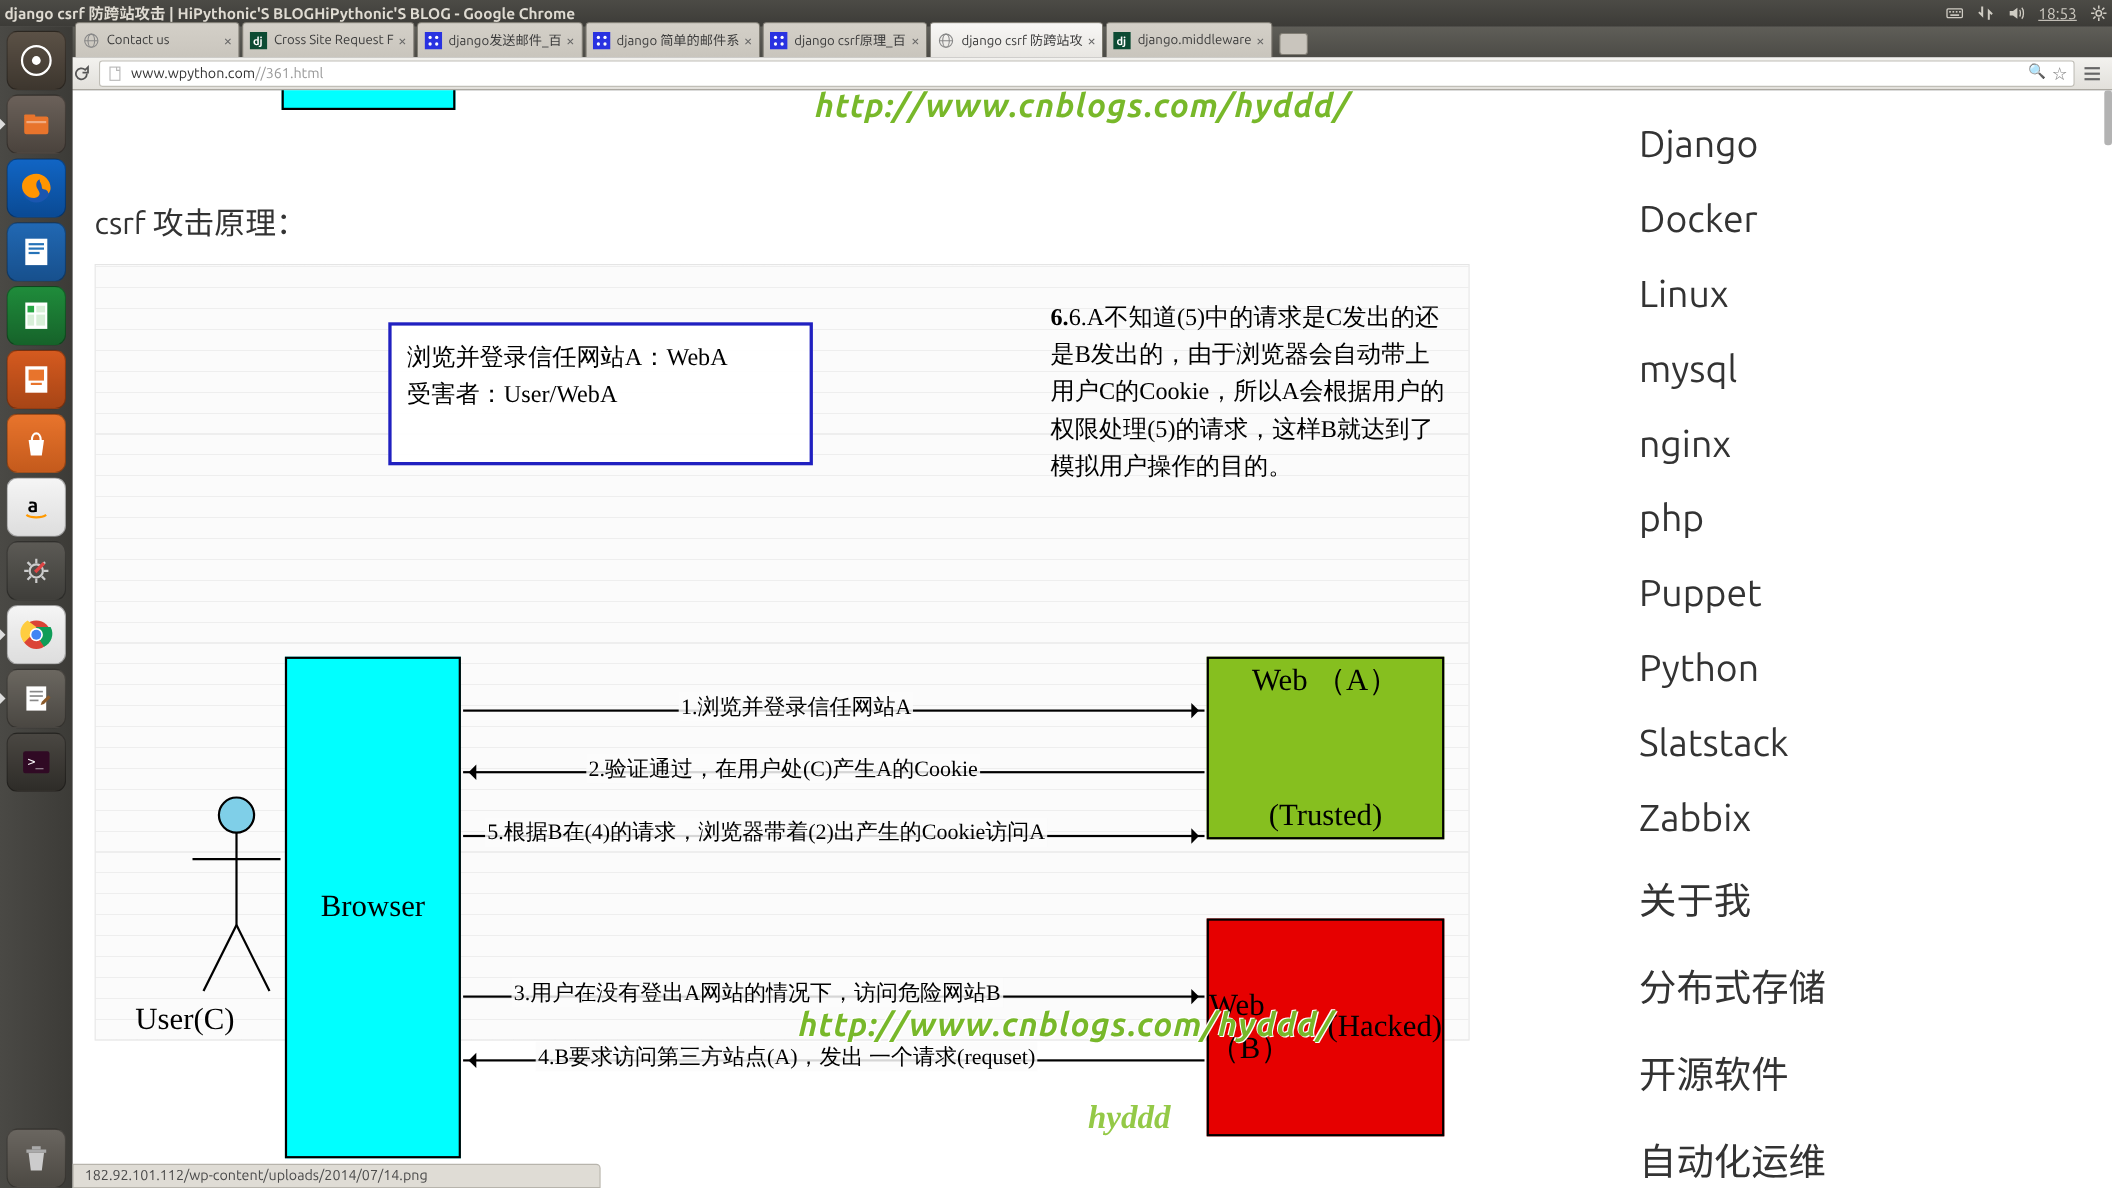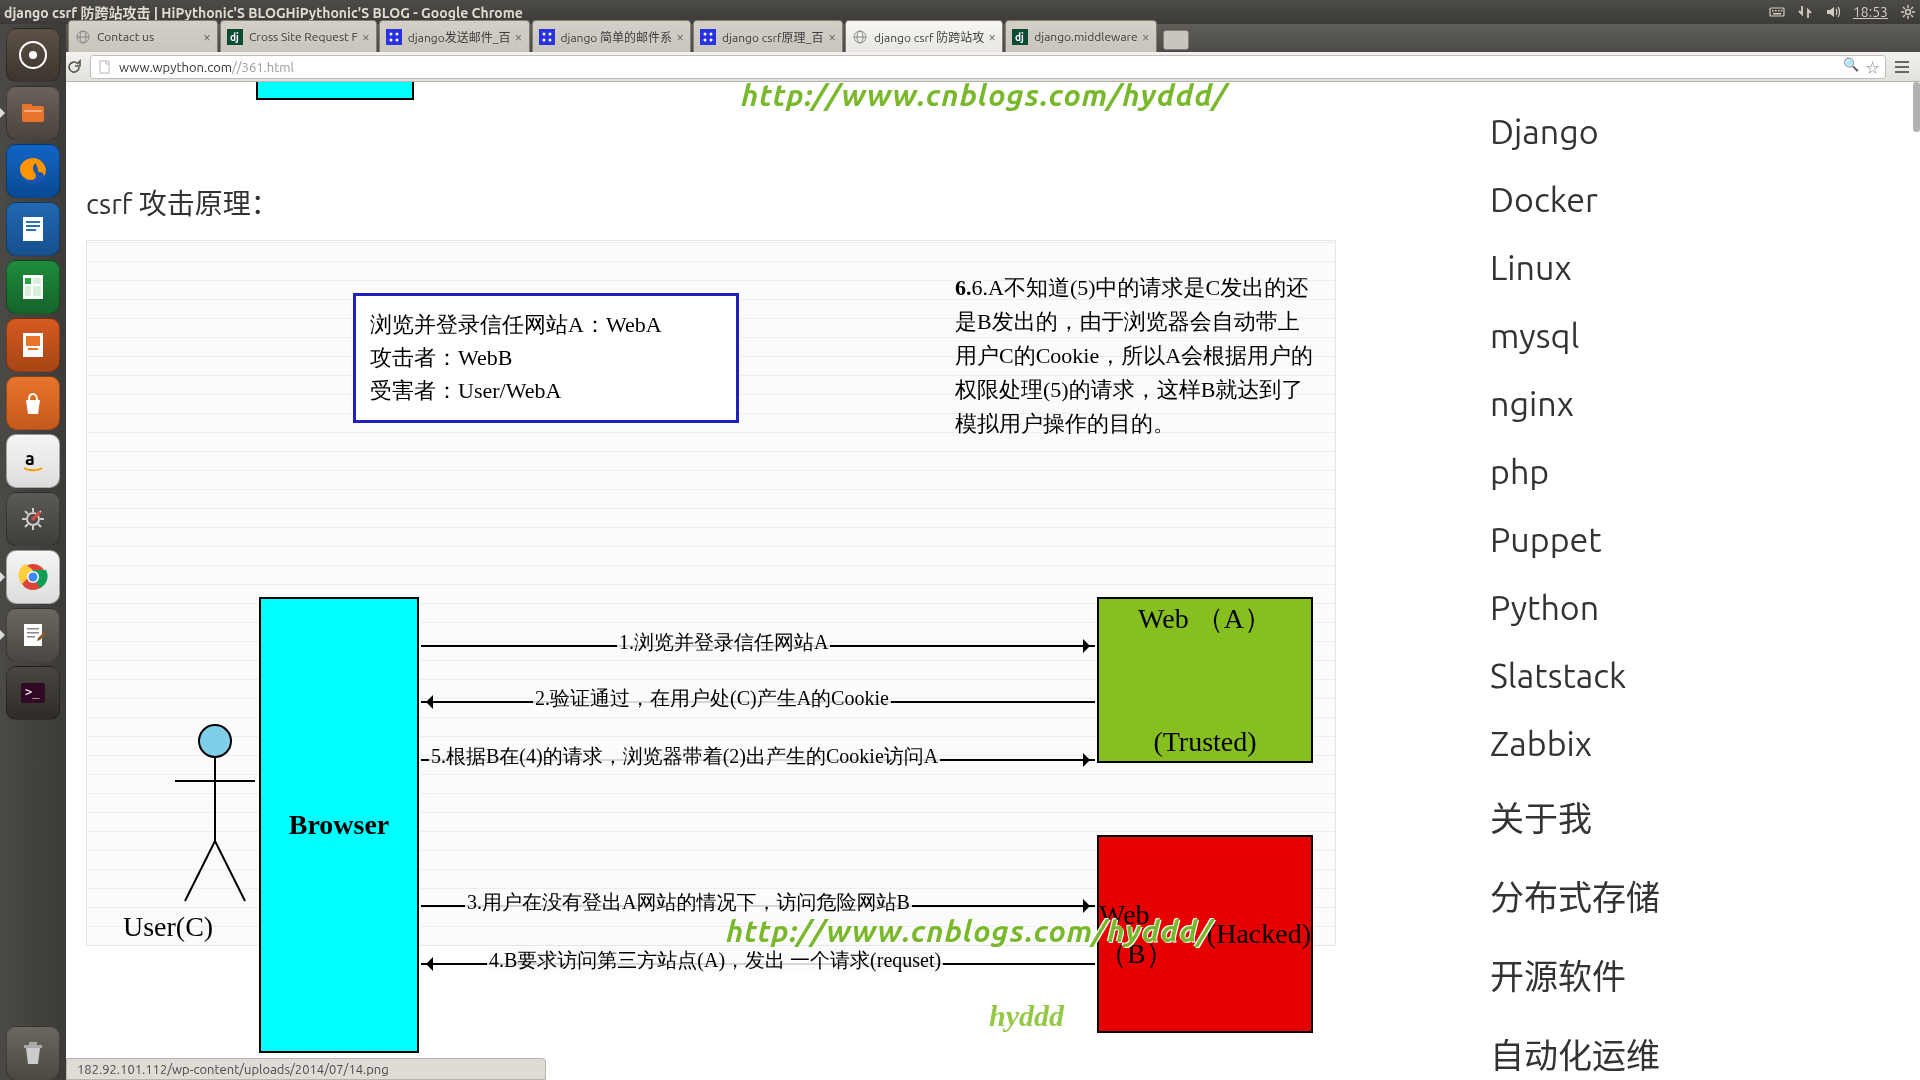--- a/index.html
+++ b/index.html
@@ -58,21 +58,21 @@
 
 .legend-box { position:absolute; left:266px; top:52px; width:386px; height:130px; border:3px solid #2020c0; background:rgba(255,255,255,.9); padding:12px 14px; font-size:22px; color:#000; line-height:1.5; font-family: SimSun, serif; }
 
 .note-6 { position:absolute; right:20px; top:30px; width:360px; font-size:22px; line-height:1.55; color:#000; text-align:left; font-family: SimSun, serif; }
 .note-6 b { font-weight:bold; }
 
 .user-fig { position:absolute; left:78px; top:480px; }
 .user-fig svg { overflow:visible; }
 .user-label { position:absolute; left:36px; top:670px; font-size:28px; font-family:"Times New Roman",serif; }
 
-.browser-box { position:absolute; left:172px; top:356px; width:160px; height:456px; background:#00ffff; border:2px solid #000; display:flex; align-items:center; justify-content:center; font-size:28px; font-family:"Times New Roman",serif;font-weight:bold; }
+.browser-box { position:absolute; left:172px; top:356px; width:160px; height:456px; background:#00ffff; border:2px solid #000; display:flex; align-items:center; justify-content:center; font-size:28px; font-family:"Times New Roman",serif; }
 
 .web-a { position:absolute; left:1010px; top:356px; width:216px; height:166px; background:#86bf1f; border:2px solid #000; display:flex; flex-direction:column; align-items:center; justify-content:space-between; font-size:28px; font-family:"Times New Roman",serif; line-height:1.4; }
 .web-b { position:absolute; left:1010px; top:594px; width:216px; height:198px; background:#e60000; border:2px solid #000; display:flex; flex-direction:row; align-items:center; justify-content:center; font-size:28px; font-family:"Times New Roman",serif; color:#000; line-height:1.4; }
 .web-b .hydd { position:absolute; bottom:-6px; left:-110px; font-size:30px; font-weight:bold; font-style:italic; color:#94c947; text-shadow:1px 1px 0 #fff; }
 
 .arrow { position:absolute; height:2px; background:#000; }
 .arrow::after { content:''; position:absolute; right:-2px; top:-6px; border:7px solid transparent; border-left-color:#000; }
 .arrow.left::after { left:-2px; right:auto; border:7px solid transparent; border-right-color:#000; }
 .arrow-label { position:absolute; font-size:20px; font-family:SimSun,serif; background:rgba(251,251,251,.85); padding:0 2px; white-space:nowrap; }
 
@@ -347,21 +347,20 @@
   <div class="content">
     <div class="top-img">
       <div class="cyan-block"></div>
       <div class="watermark">http://www.cnblogs.com/hyddd/</div>
     </div>
     <h2 class="section">csrf 攻击原理：</h2>
 
     <div class="diagram-wrap">
       <div class="legend-box">
         <div>浏览并登录信任网站A：WebA</div>
-        <div>攻击者：WebB</div>
         <div>受害者：User/WebA</div>
       </div>
       <div class="note-6"><b>6.</b><span>6.A不知道(5)中的请求是C发出的还是B发出的，由于浏览器会自动带上用户C的Cookie，所以A会根据用户的权限处理(5)的请求，这样B就达到了模拟用户操作的目的。</span></div>
 
       <div class="user-fig">
         <svg width="100" height="200">
             <circle cx="50" cy="20" r="16" fill="#7fcfe8" stroke="#000" stroke-width="2"></circle>
             <line x1="50" y1="36" x2="50" y2="120" stroke="#000" stroke-width="2"></line>
             <line x1="10" y1="60" x2="90" y2="60" stroke="#000" stroke-width="2"></line>
             <line x1="50" y1="120" x2="20" y2="180" stroke="#000" stroke-width="2"></line>
@@ -383,21 +382,21 @@
           <span class="hydd">hyddd</span>
         </div>
 
       <div class="arrow" style="left:334px; top:404px; width:674px;"></div>
       <div class="arrow-label" style="left:530px; top:388px;">1.浏览并登录信任网站A</div>
 
       <div class="arrow left" style="left:334px; top:460px; width:674px;"></div>
       <div class="arrow-label" style="left:446px; top:444px;">2.验证通过，在用户处(C)产生A的Cookie</div>
 
       <div class="arrow" style="left:334px; top:518px; width:674px;"></div>
-      <div class="arrow-label" style="left:342px; top:502px;">5.根据B在(4)的请求，浏览器带着(2)出产生的Cookie访问A</div>
+      <div class="arrow-label" style="left:354px; top:502px;">5.根据B在(4)的请求，浏览器带着(2)出产生的Cookie访问A</div>
 
       <div class="arrow" style="left:334px; top:664px; width:674px;"></div>
       <div class="arrow-label" style="left:378px; top:648px;">3.用户在没有登出A网站的情况下，访问危险网站B</div>
 
       <div class="arrow left" style="left:334px; top:722px; width:674px;"></div>
       <div class="arrow-label" style="left:400px; top:706px;">4.B要求访问第三方站点(A)，发出 一个请求(requset)</div>
     </div>
     <div class="bottom-watermark">http://www.cnblogs.com/hyddd/</div>
   </div>
 

